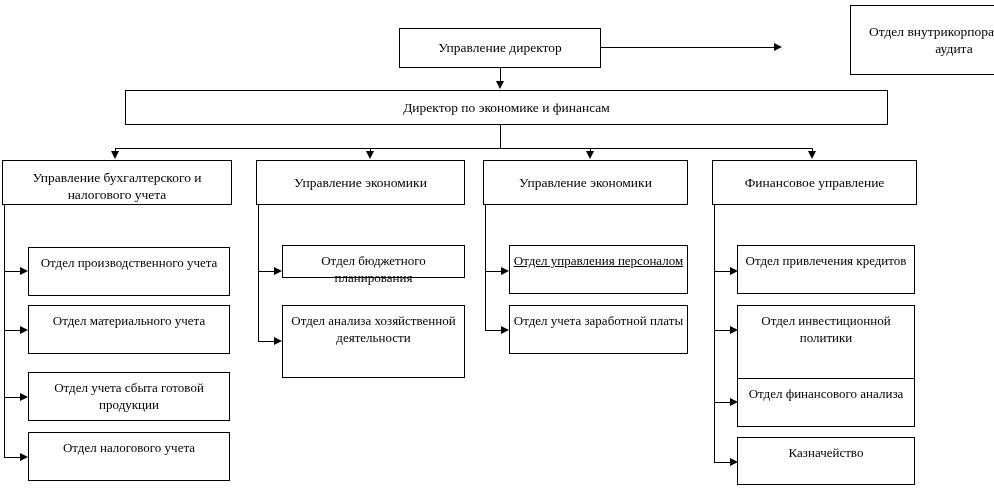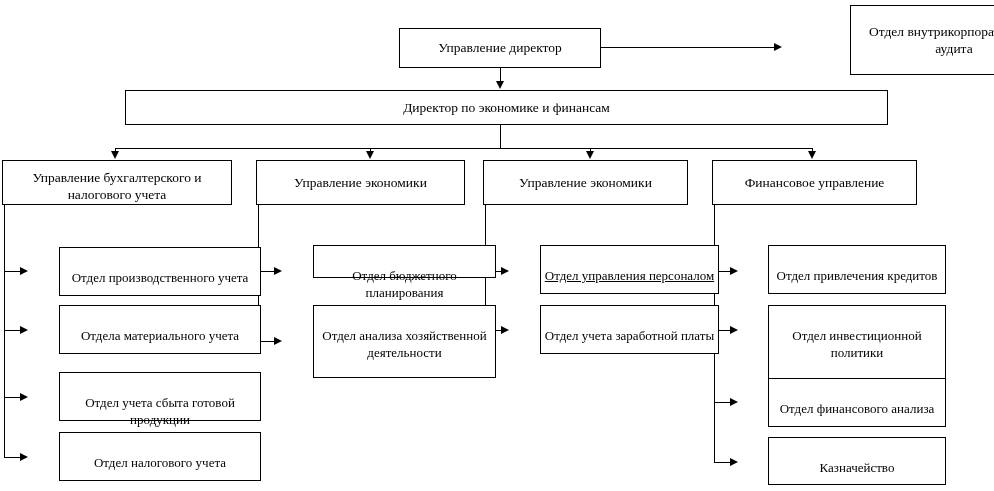--- a/index.html
+++ b/index.html
@@ -18,21 +18,21 @@
     display:flex;
     align-items:flex-start;
     justify-content:center;
     text-align:center;
     color:#000000;
     line-height:1.28;
     z-index:3;
   }
   .box span{display:block;width:100%;}
   .box.t14{font-size:13.5px;padding-top:8px;}
-  .box.t13{font-size:13px;padding-top:22px;margin-left:31px;}
+  .box.t13{font-size:13px;padding-top:7px;}
   .box.mid{align-items:center;padding-top:0;}
   .line{
     position:absolute;
     background:#000000;
     z-index:1;
   }
   .hline{height:1px;}
   .vline{width:1px;}
   .arrow-down{
     position:absolute;
@@ -97,21 +97,21 @@
 
   <div class="line hline" style="left:4px;top:271px;width:19px;"></div>
   <div class="arrow-right" style="left:20px;top:267px;"></div>
   <div class="box t13" style="left:28px;top:247px;width:202px;height:49px;">
     <span>Отдел производственного учета</span>
   </div>
 
   <div class="line hline" style="left:4px;top:330px;width:19px;"></div>
   <div class="arrow-right" style="left:20px;top:326px;"></div>
   <div class="box t13" style="left:28px;top:305px;width:202px;height:49px;">
-    <span>Отдела материального учета</span>
+    <span>Отдел материального учета</span>
   </div>
 
   <div class="line hline" style="left:4px;top:397px;width:19px;"></div>
   <div class="arrow-right" style="left:20px;top:393px;"></div>
   <div class="box t13" style="left:28px;top:372px;width:202px;height:49px;">
     <span>Отдел учета сбыта готовой продукции</span>
   </div>
 
   <div class="line hline" style="left:4px;top:457px;width:19px;"></div>
   <div class="arrow-right" style="left:20px;top:453px;"></div>

